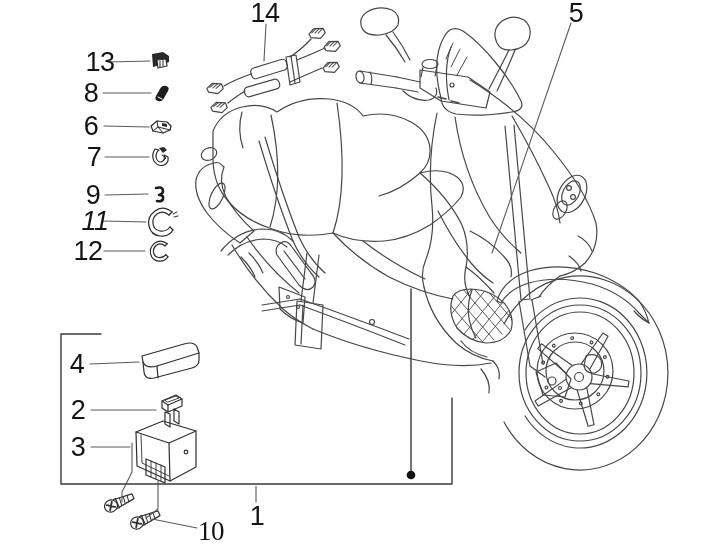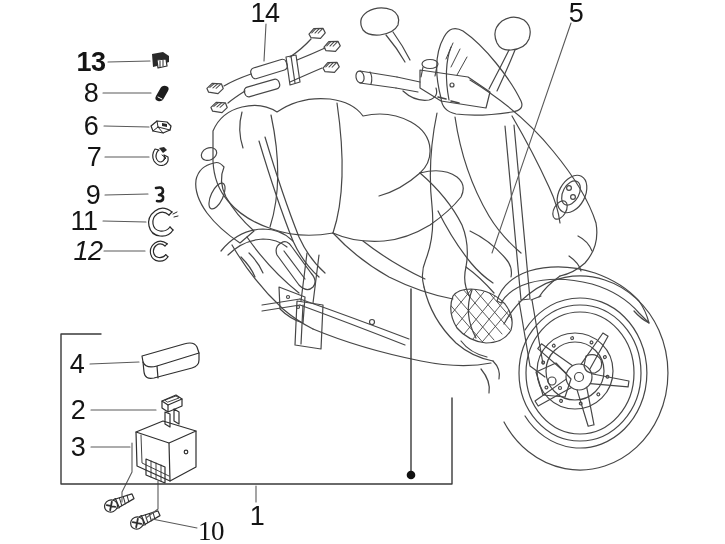--- a/index.html
+++ b/index.html
@@ -324,27 +324,27 @@
     <line x1="256" y1="486" x2="256" y2="502"></line>
   </g>
 
   <g stroke="#3a3a3a" stroke-width="1.4">
     <path d="M 101,334 L 61,334 L 61,484 L 452,484 L 452,398"></path>
     <line x1="411" y1="289" x2="411" y2="472"></line>
   </g>
   <circle cx="411" cy="475" r="4.3" fill="#111111" stroke="none"></circle>
 </svg>
 
-  <div class="callout" style="left:91px;top:62px;font-weight:bold;">13</div>
+  <div class="callout" style="left:100px;top:62px;">13</div>
   <div class="callout" style="left:91px;top:93px;">8</div>
   <div class="callout" style="left:91px;top:126px;">6</div>
   <div class="callout" style="left:94px;top:157px;">7</div>
   <div class="callout" style="left:93px;top:195px;">9</div>
-  <div class="callout" style="left:84px;top:221px;">11</div>
-  <div class="callout" style="left:88px;top:251px;font-style:italic;">12</div>
+  <div class="callout" style="left:95px;top:221px;font-style:italic;">11</div>
+  <div class="callout" style="left:88px;top:251px;">12</div>
   <div class="callout" style="left:265px;top:13px;">14</div>
   <div class="callout" style="left:576px;top:13px;">5</div>
   <div class="callout" style="left:77px;top:364px;">4</div>
   <div class="callout" style="left:78px;top:410px;">2</div>
   <div class="callout" style="left:78px;top:447px;">3</div>
   <div class="callout" style="left:211px;top:531px;font-family:Liberation Serif, serif;">10</div>
   <div class="callout" style="left:257px;top:516px;">1</div>
 </div>
 
 </body></html>

